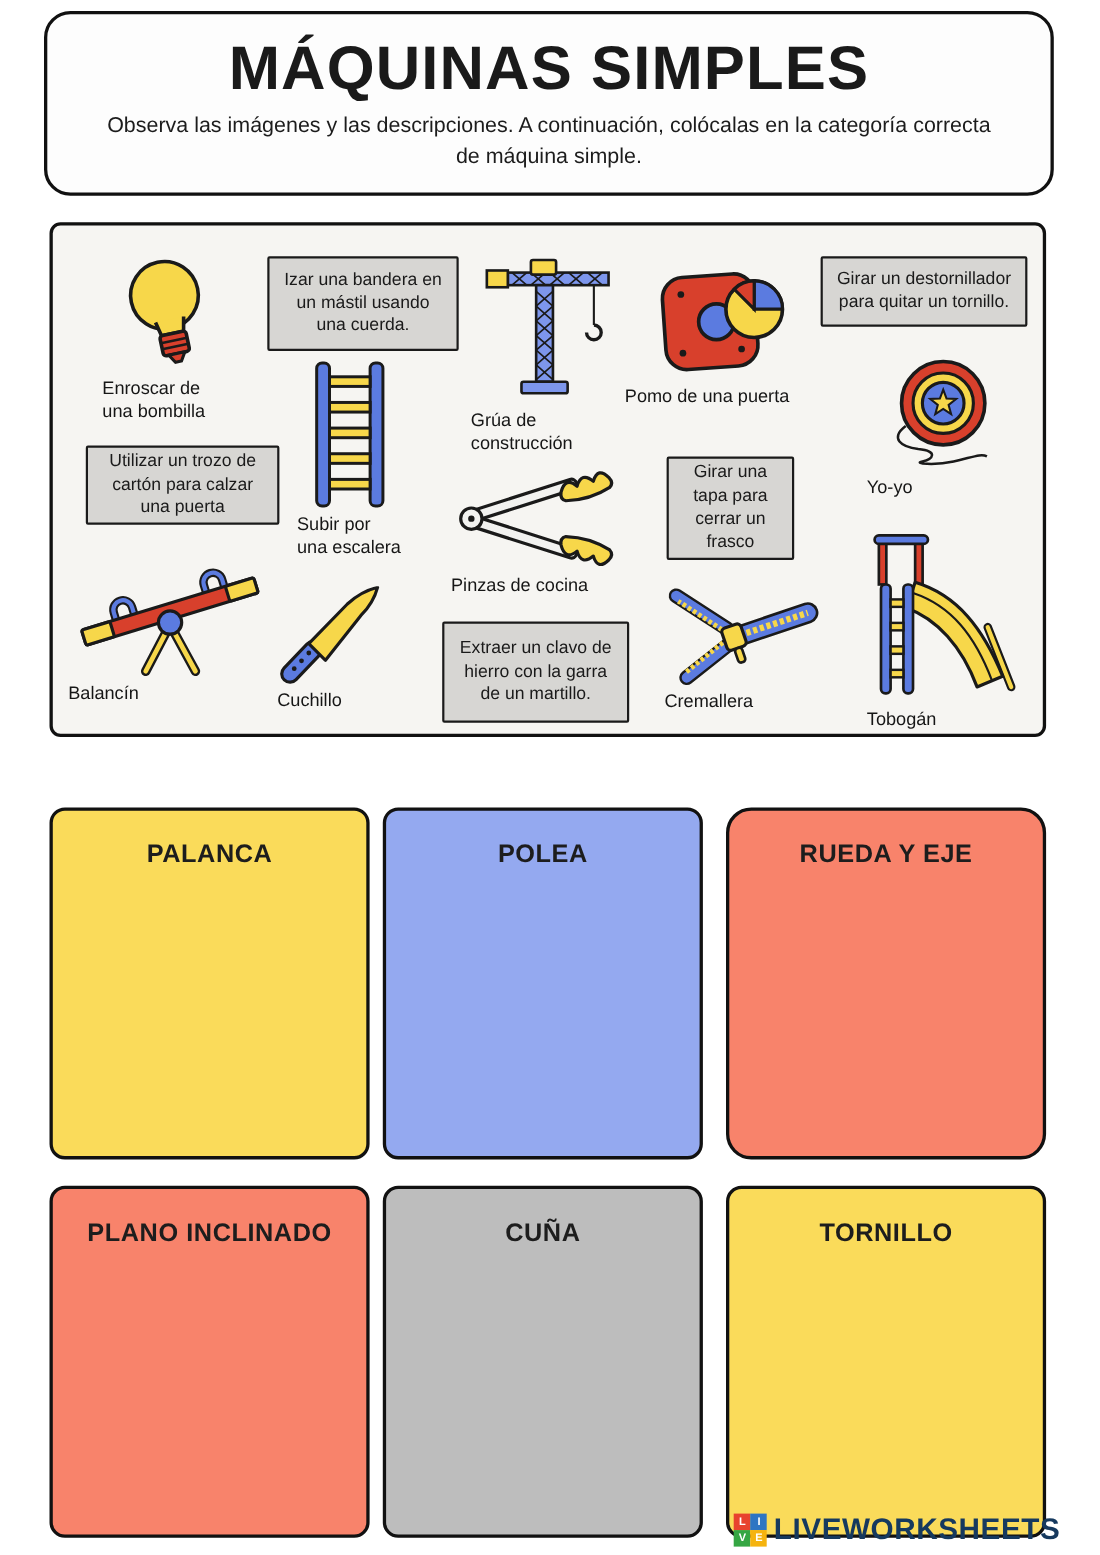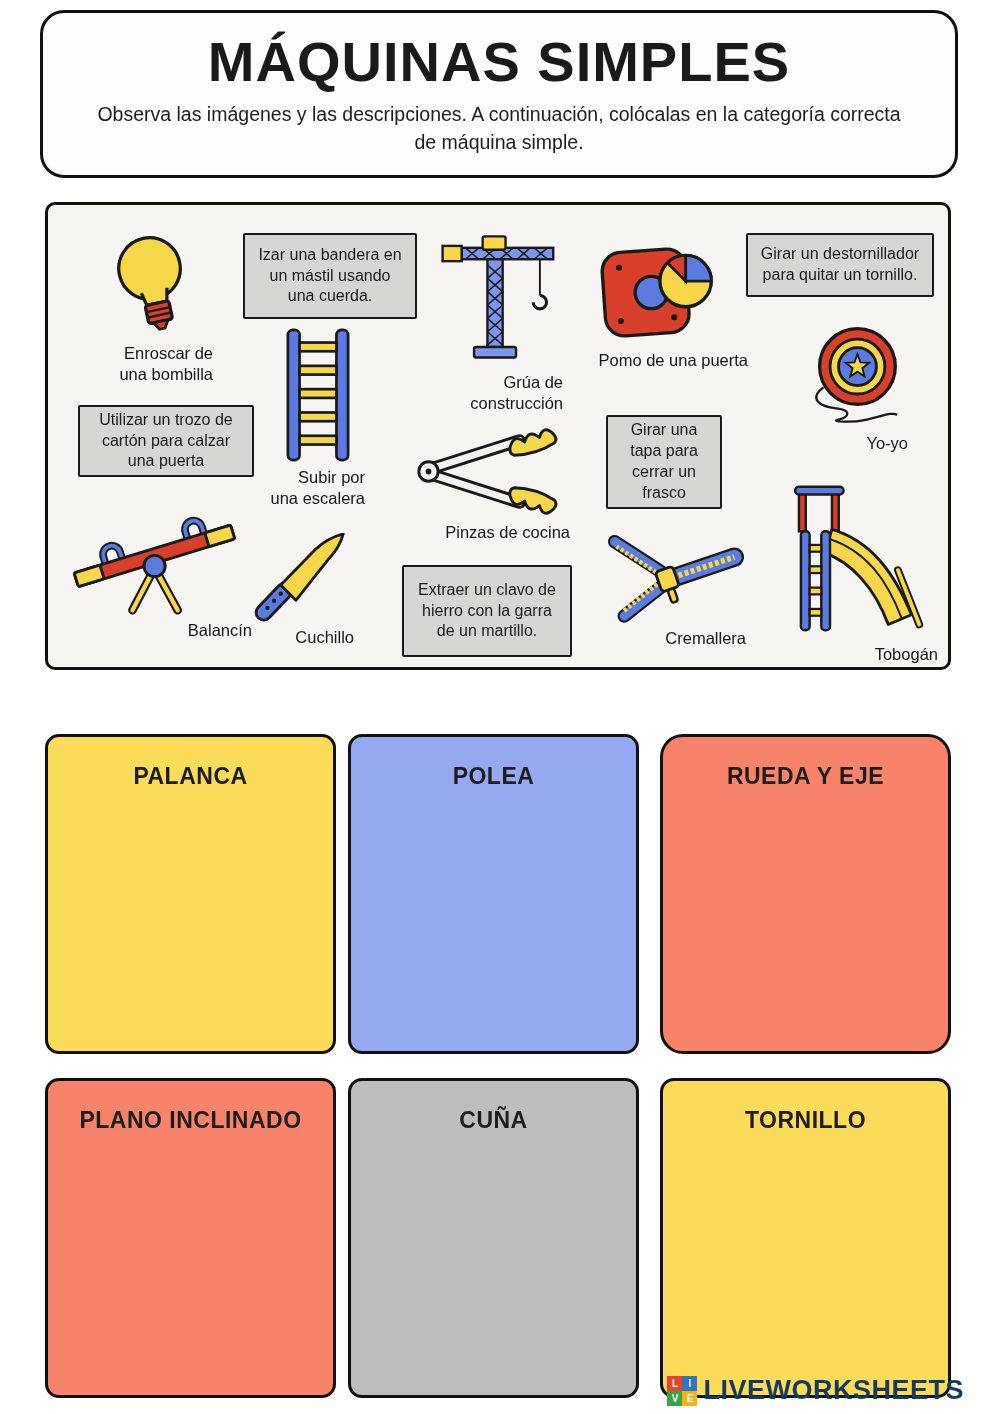--- a/index.html
+++ b/index.html
@@ -11,21 +11,21 @@
     background:#fdfdfd;border:3.5px solid #111;border-radius:24px;box-sizing:border-box;text-align:center;}
   .page-title{margin-top:20px;font-size:56px;font-weight:900;letter-spacing:1px;line-height:1.05;}
   .page-subtitle{margin:8px auto 10px;width:820px;font-size:19.5px;line-height:1.45;color:#1c1c1c;}
 
   
   .bank-panel{position:absolute;left:45px;top:202px;width:906px;height:468px;
     background:#f6f5f2;border:3px solid #111;border-radius:10px;box-sizing:border-box;}
   .card{position:absolute;display:flex;align-items:center;justify-content:center;text-align:center;
     background:#d7d6d3;border:2px solid #1a1a1a;border-radius:2px;font-size:16px;line-height:1.3;
     padding:8px 12px;box-sizing:border-box;cursor:grab;}
-  .pic{position:absolute;text-align:right;cursor:grab;}
+  .pic{position:absolute;text-align:left;cursor:grab;}
   .pic-icon{display:flex;justify-content:center;}
   .pic-label{margin-top:4px;font-size:16.5px;line-height:1.28;color:#161616;}
 
   
   .cat{position:absolute;width:291px;height:320px;border:3px solid #111;border-radius:14px;
     box-sizing:border-box;text-align:center;margin-top:32px;}
   .cat-label{margin-top:26px;font-size:23px;font-weight:800;letter-spacing:.5px;color:#1d1d1d;}
 
   
   .footer{position:absolute;right:36px;bottom:8px;display:flex;align-items:center;gap:6px;cursor:pointer;}

